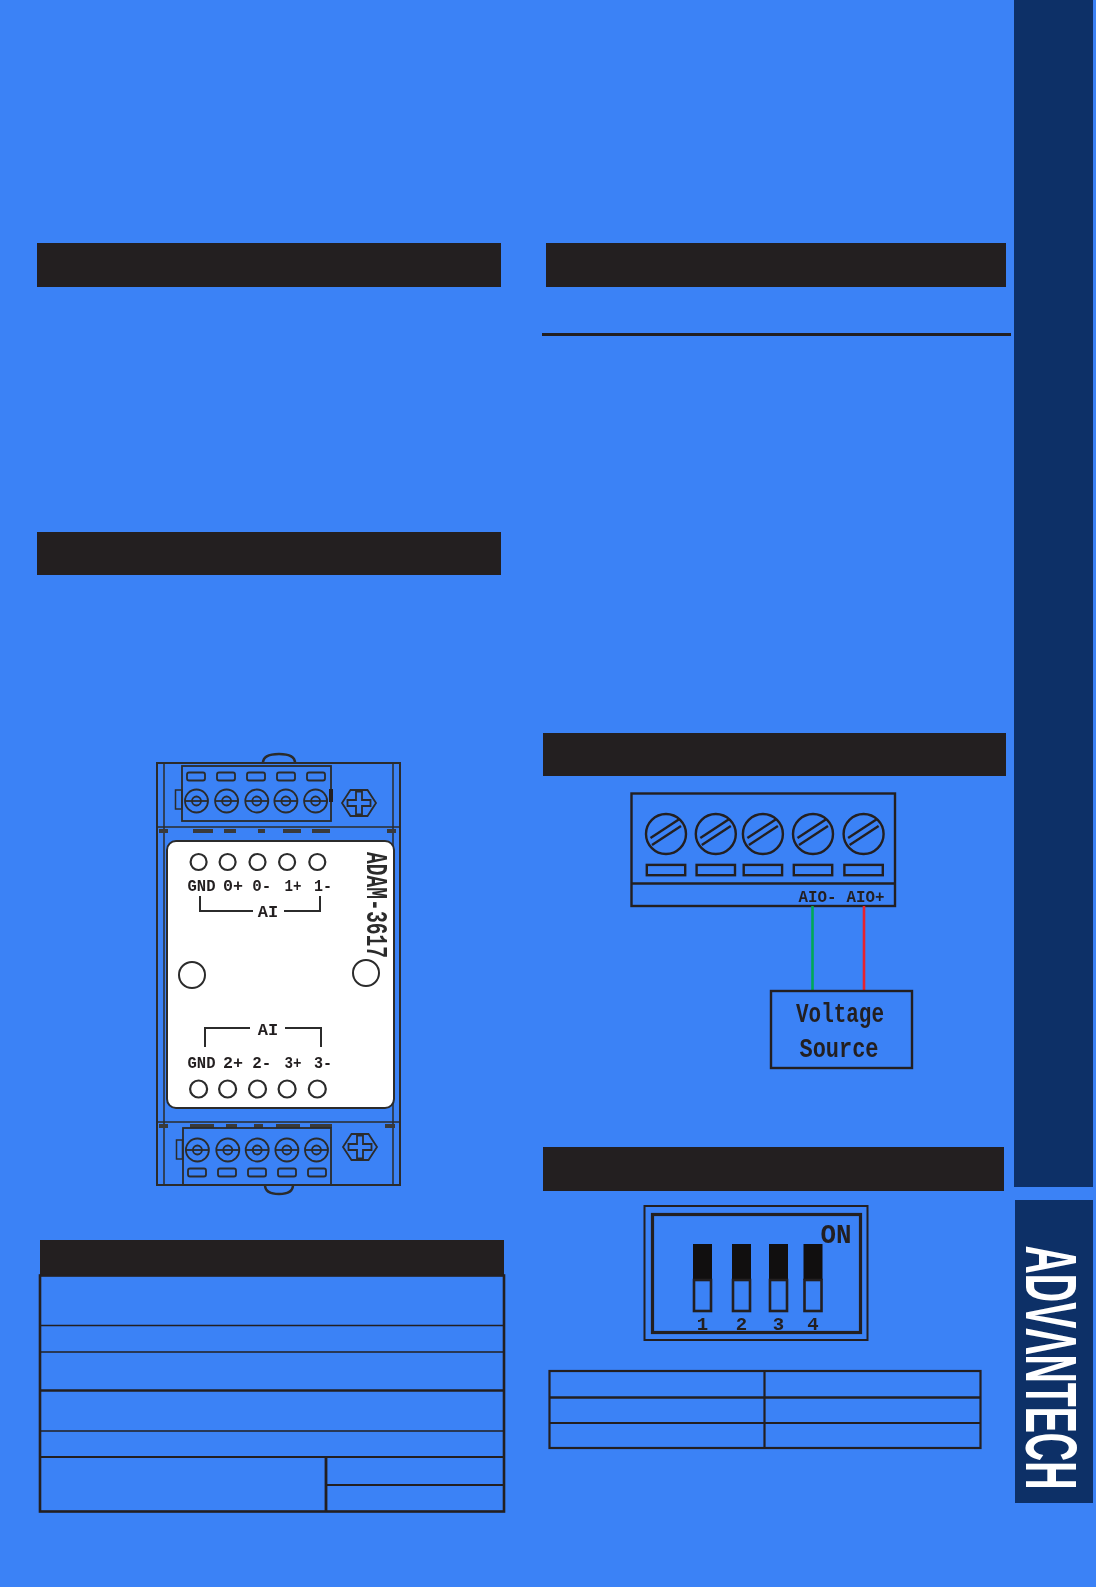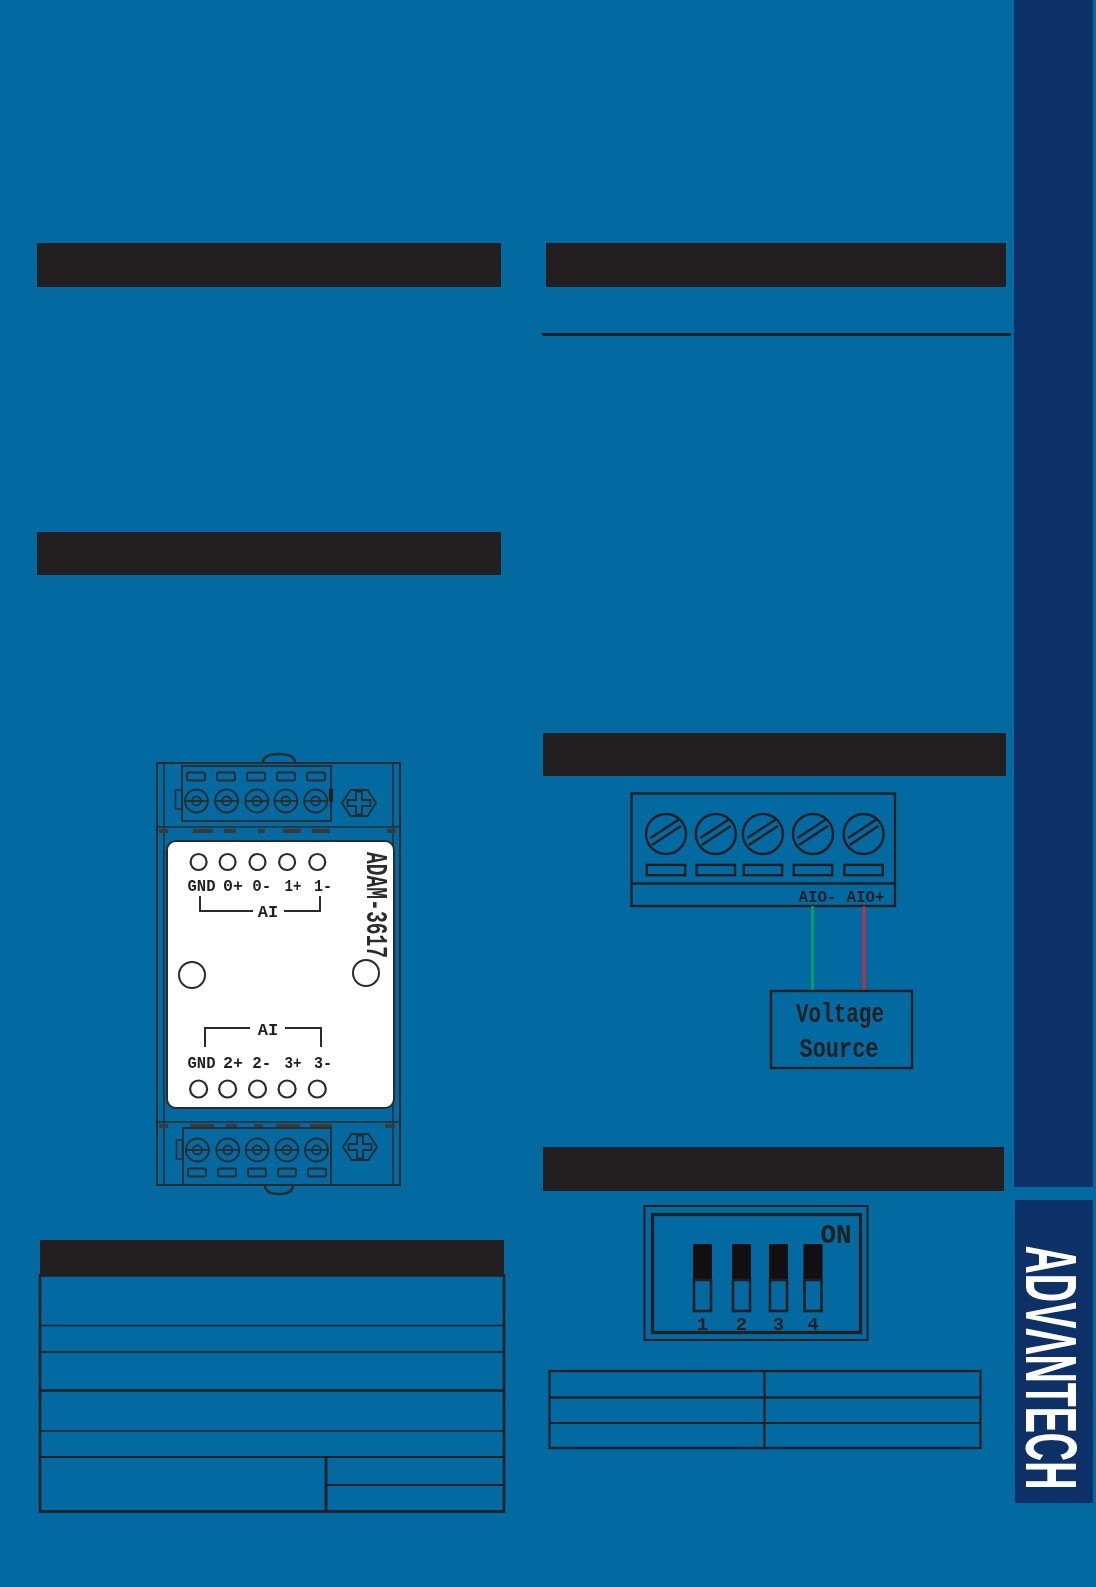--- a/index.html
+++ b/index.html
@@ -1,16 +1,16 @@
 <!DOCTYPE html>
 <html><head>
 <meta charset="utf-8">
 <style>
   html,body{margin:0;padding:0;background:#ffffff;}
-  #page{position:relative;width:1096px;height:1587px;background:#0369a1;overflow:hidden;
+  #page{position:relative;width:1096px;height:1587px;background:#3b82f6;overflow:hidden;
         font-family:"Liberation Mono", monospace;}
   .abs{position:absolute;}
   .bar{position:absolute;background:#231f20;}
 </style>
 </head>
 <body>
 <div id="page">
 
 <div class="abs" style="left:1014px;top:0;width:79px;height:1187px;background:#0d3067;"></div>
 

